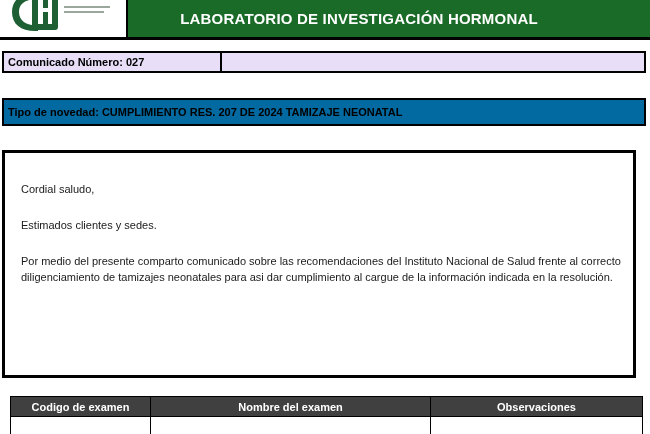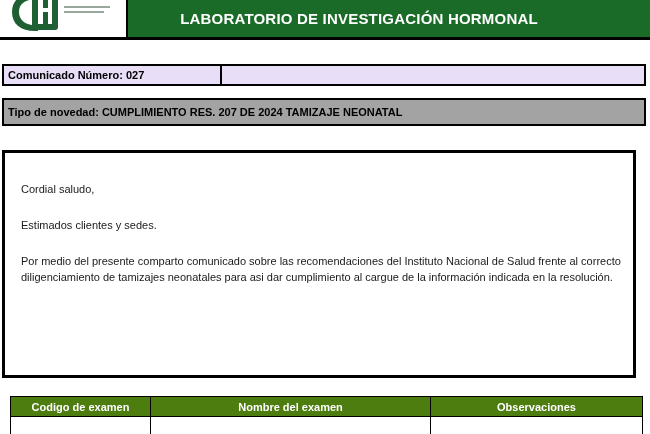--- a/index.html
+++ b/index.html
@@ -65,21 +65,21 @@
     font-size: 15px;
     font-weight: bold;
     letter-spacing: .2px;
     white-space: nowrap;
   }
 
   
   .meta-row {
     position: absolute;
     left: 2px;
-    top: 64px;
+    top: 51px;
     width: 644px;
     height: 22px;
     display: flex;
     background: #e8def8;
     border: 2px solid #000000;
     box-sizing: border-box;
   }
   .meta-cell {
     display: flex;
     align-items: center;
@@ -93,21 +93,21 @@
   .meta-cell.num { width: 218px; border-right: 2px solid #000000; }
   .meta-cell.date { flex: 1; }
 
   
   .novedad-row {
     position: absolute;
     left: 2px;
     top: 98px;
     width: 644px;
     height: 28px;
-    background: #a3a3a3;
+    background: #0369a1;
     border: 2px solid #000000;
     box-sizing: border-box;
     display: flex;
     align-items: center;
     padding-left: 4px;
     font-size: 11px;
     font-weight: bold;
     white-space: nowrap;
     overflow: hidden;
   }
@@ -137,21 +137,21 @@
   
   .exam-table {
     position: absolute;
     left: 10px;
     top: 396px;
     width: 632px;
     border-collapse: collapse;
     table-layout: fixed;
   }
   .exam-table th {
-    background: #4d7c0f;
+    background: #404040;
     color: #ffffff;
     font-size: 11px;
     font-weight: bold;
     height: 17px;
     text-align: center;
     border: 1px solid #000000;
     white-space: nowrap;
     overflow: hidden;
   }
   .exam-table td {

